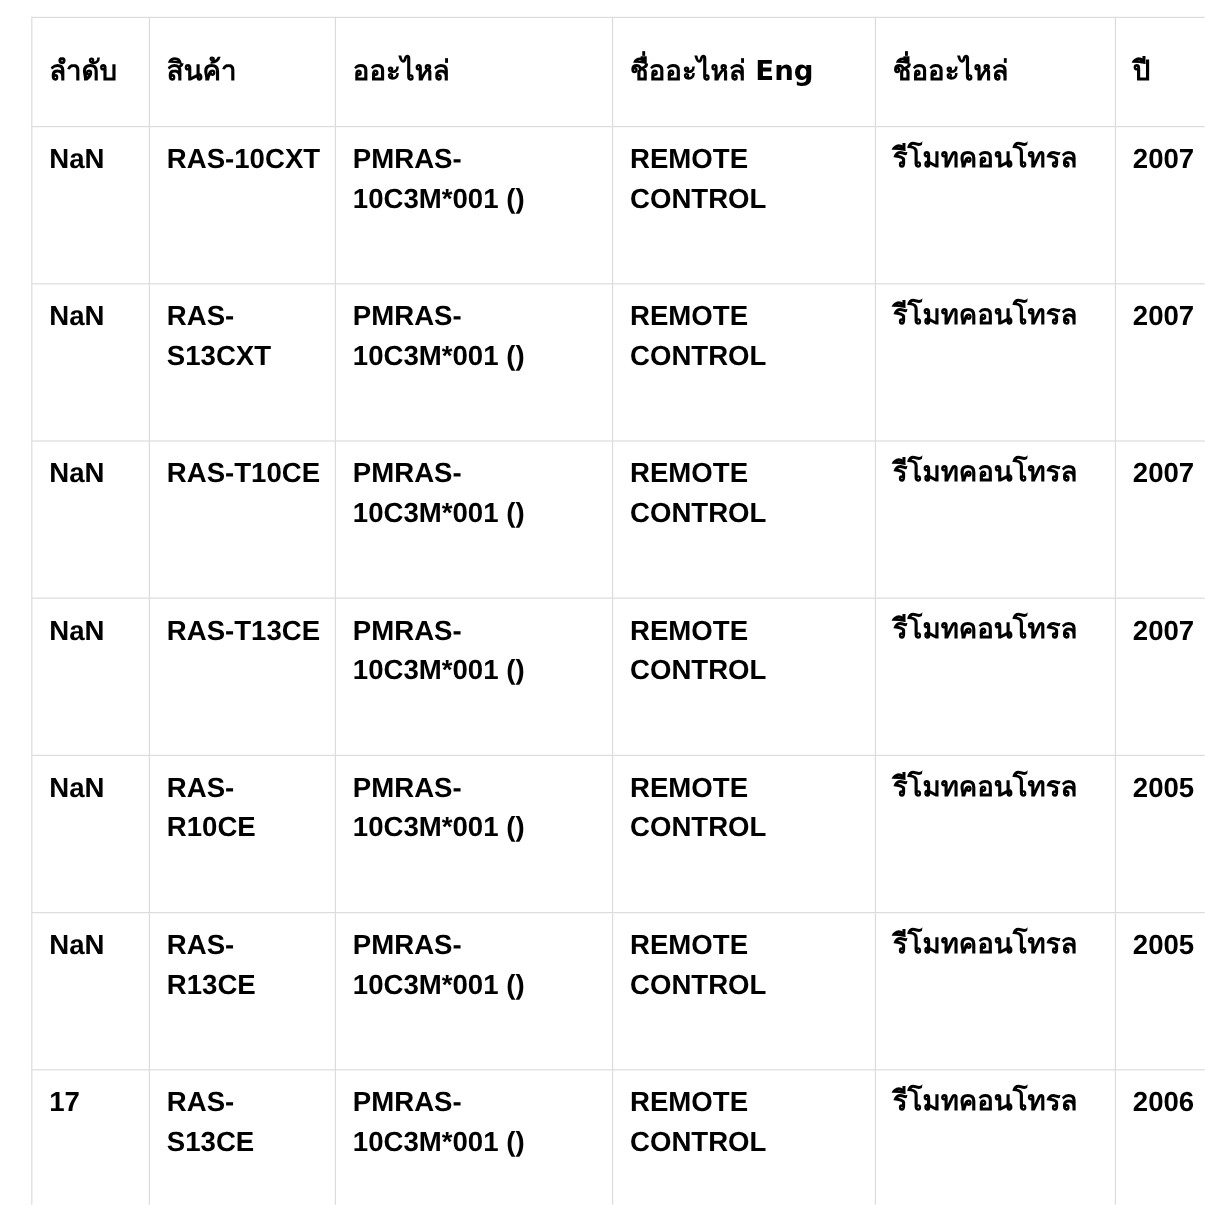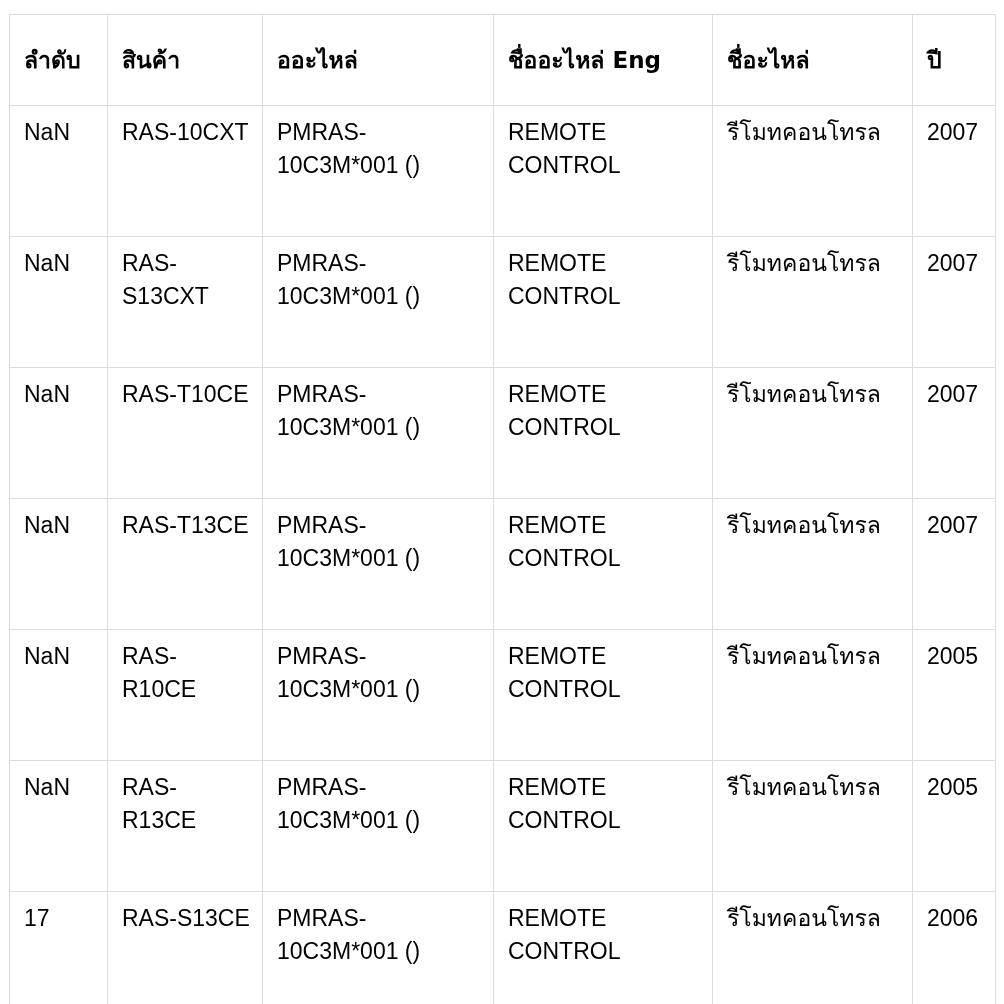--- a/index.html
+++ b/index.html
@@ -11,21 +11,21 @@
   body {
     width: 1004px;
     height: 1004px;
     font-family: "Liberation Sans", "DejaVu Sans", sans-serif;
     color: #000000;
     overflow: hidden;
   }
 
   .table-wrap {
     box-sizing: border-box;
-    padding: 14px 9px 29px 9px;
+    padding: 14px 9px 29px 26px;
     width: 920px;
     height: 1004px;
   }
 
   table.data-table {
     border-collapse: collapse;
     width: 986px;
     table-layout: fixed;
     background: #ffffff;
   }
@@ -46,21 +46,21 @@
   table.data-table thead th {
     font-weight: bold;
     height: 74px;
     vertical-align: middle;
     padding-top: 8px;
     padding-bottom: 8px;
   }
 
   table.data-table tbody td {
     height: 110px;
-    font-weight: normal;
+    font-weight: bold;
   }
 
   
   col.col-seq      { width: 98px;  }
   col.col-product  { width: 155px; }
   col.col-part     { width: 231px; }
   col.col-name-en  { width: 219px; }
   col.col-name-th  { width: 200px; }
   col.col-year     { width: 83px;  }
 
@@ -81,21 +81,21 @@
       <col class="col-name-en">
       <col class="col-name-th">
       <col class="col-year">
     </colgroup>
     <thead>
       <tr>
           <th class="cell-thai">ลำดับ</th>
           <th class="cell-thai">สินค้า</th>
           <th class="cell-thai">ออะไหล่</th>
           <th class="cell-thai">ชื่ออะไหล่ Eng</th>
-          <th class="cell-thai">ชื่อะไหล่</th>
+          <th class="cell-thai">ชื่ออะไหล่</th>
           <th class="cell-thai">ปี</th>
         </tr>
     </thead>
     <tbody>
         <tr>
           <td>NaN</td>
           <td>RAS-10CXT</td>
           <td>PMRAS-10C3M*001 ()</td>
           <td>REMOTE CONTROL</td>
           <td class="cell-thai">รีโมทคอนโทรล</td>

